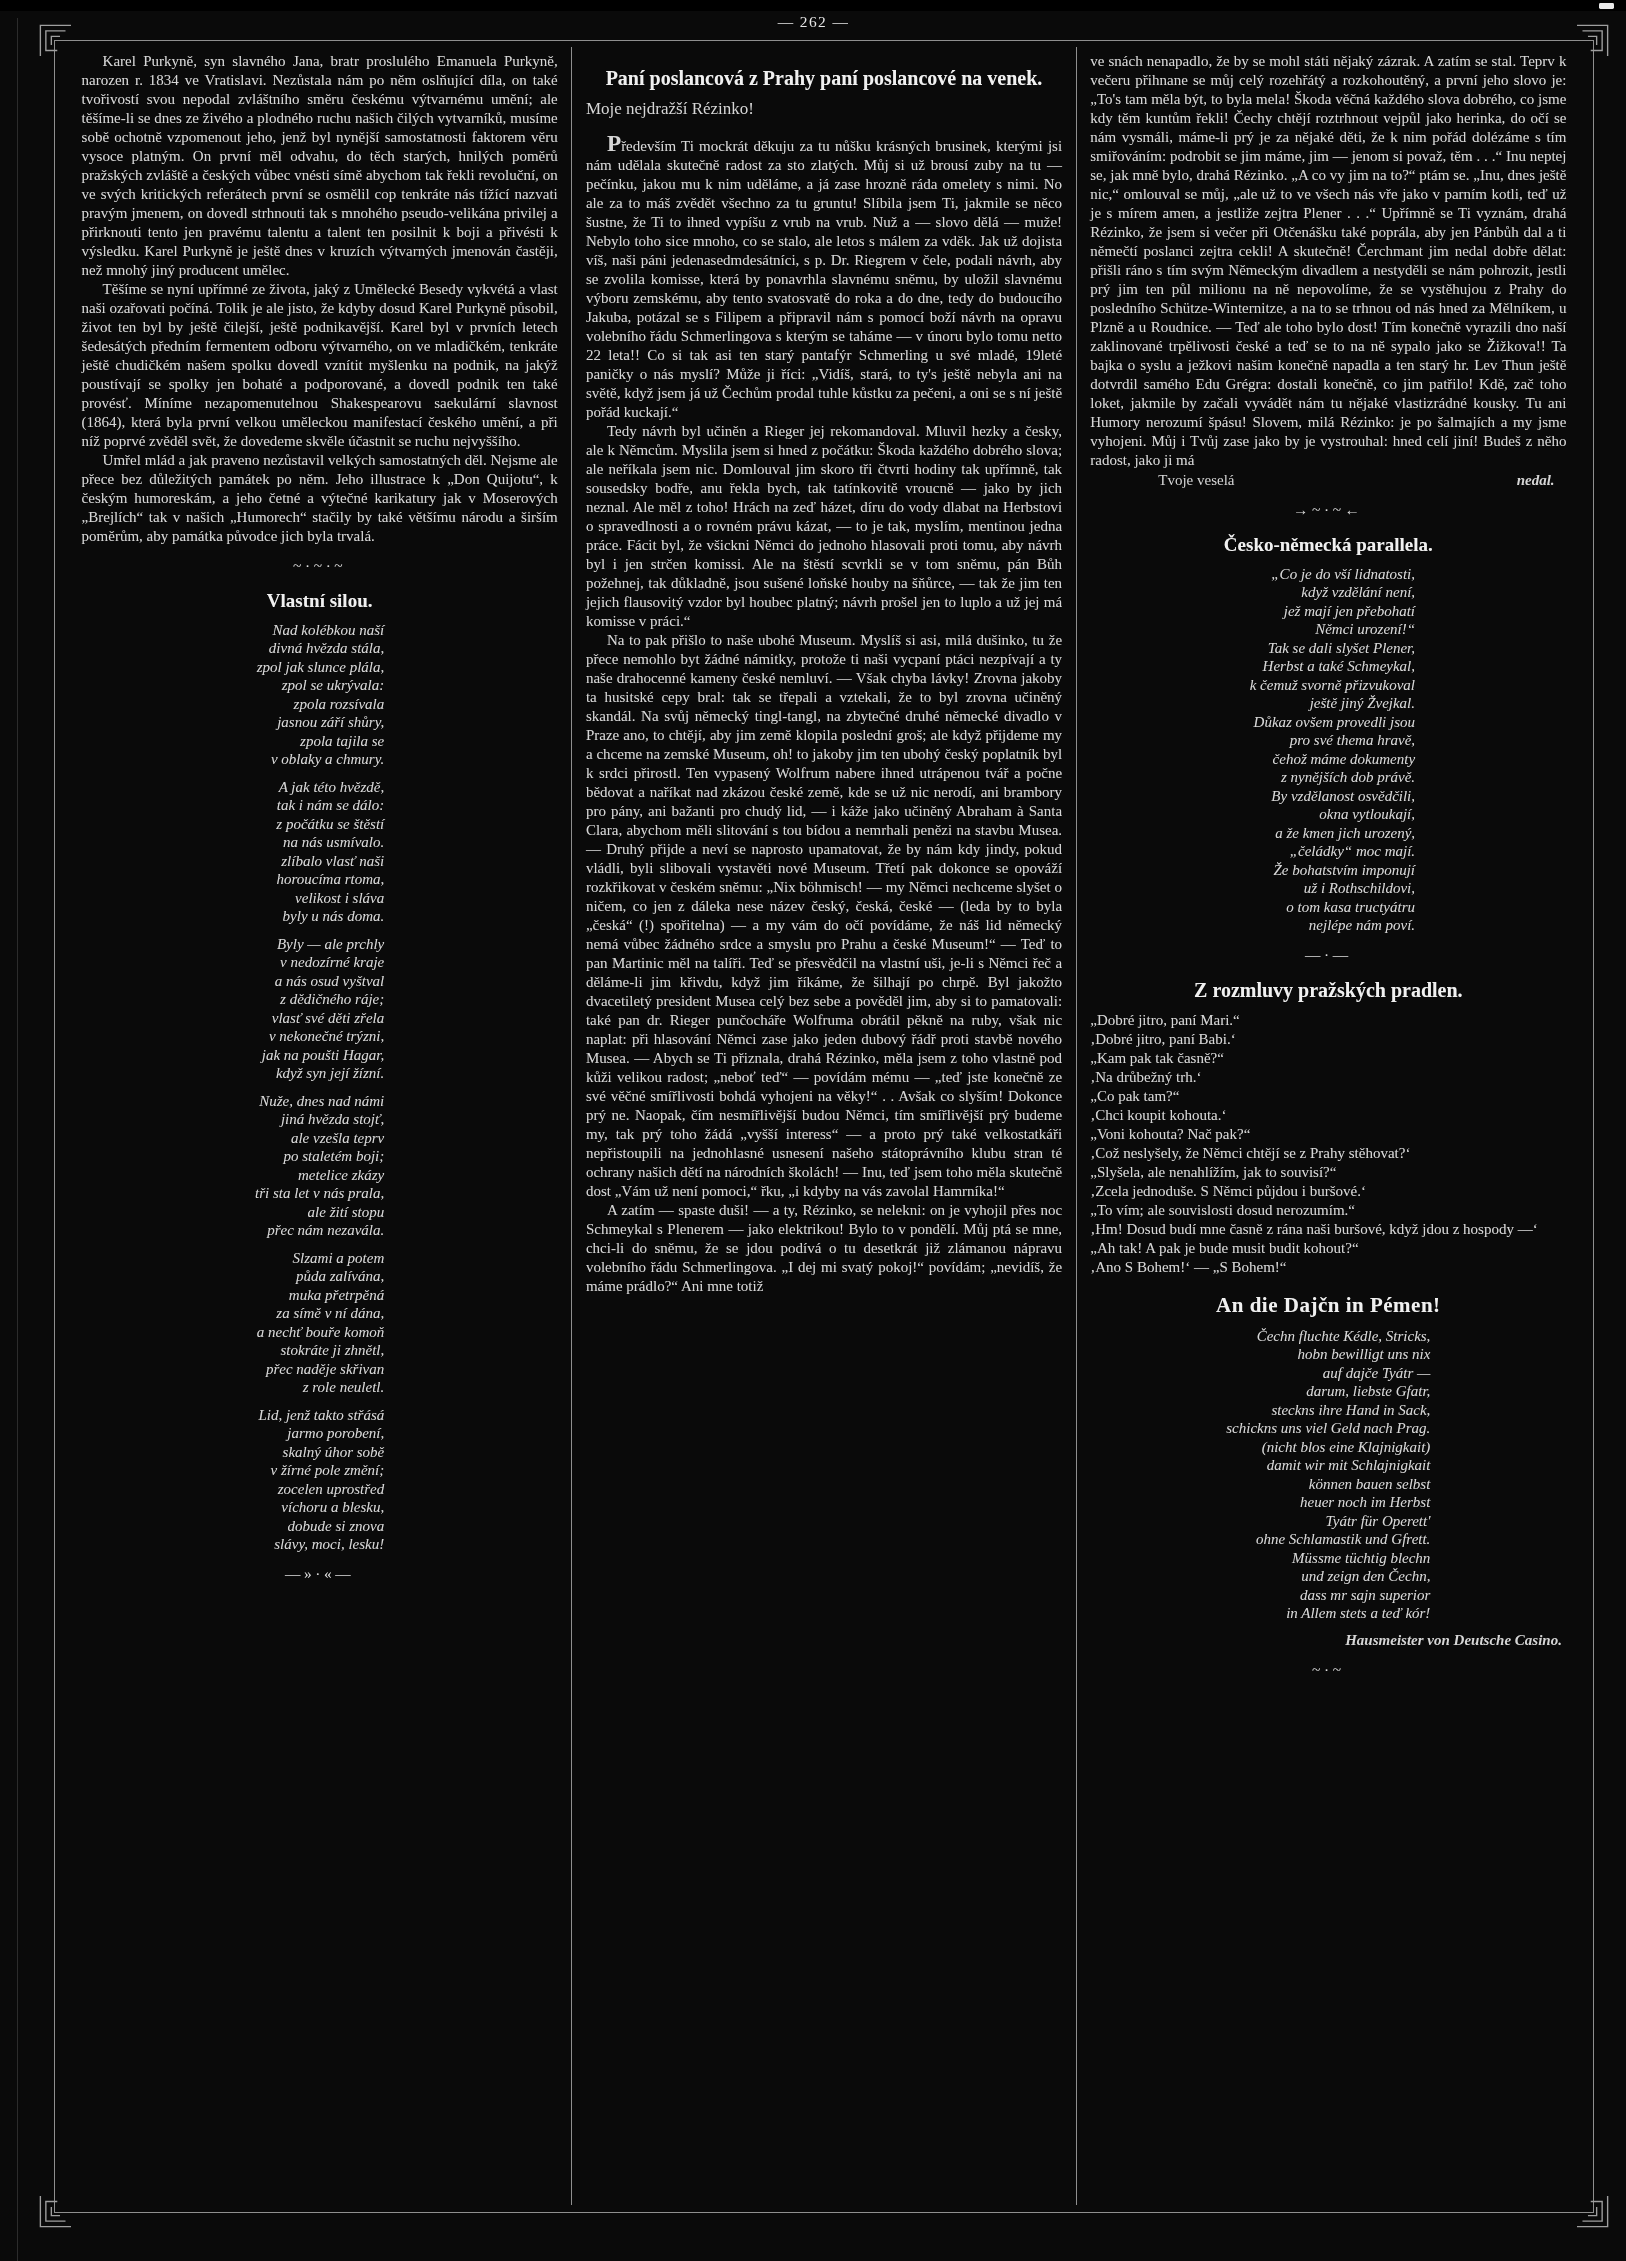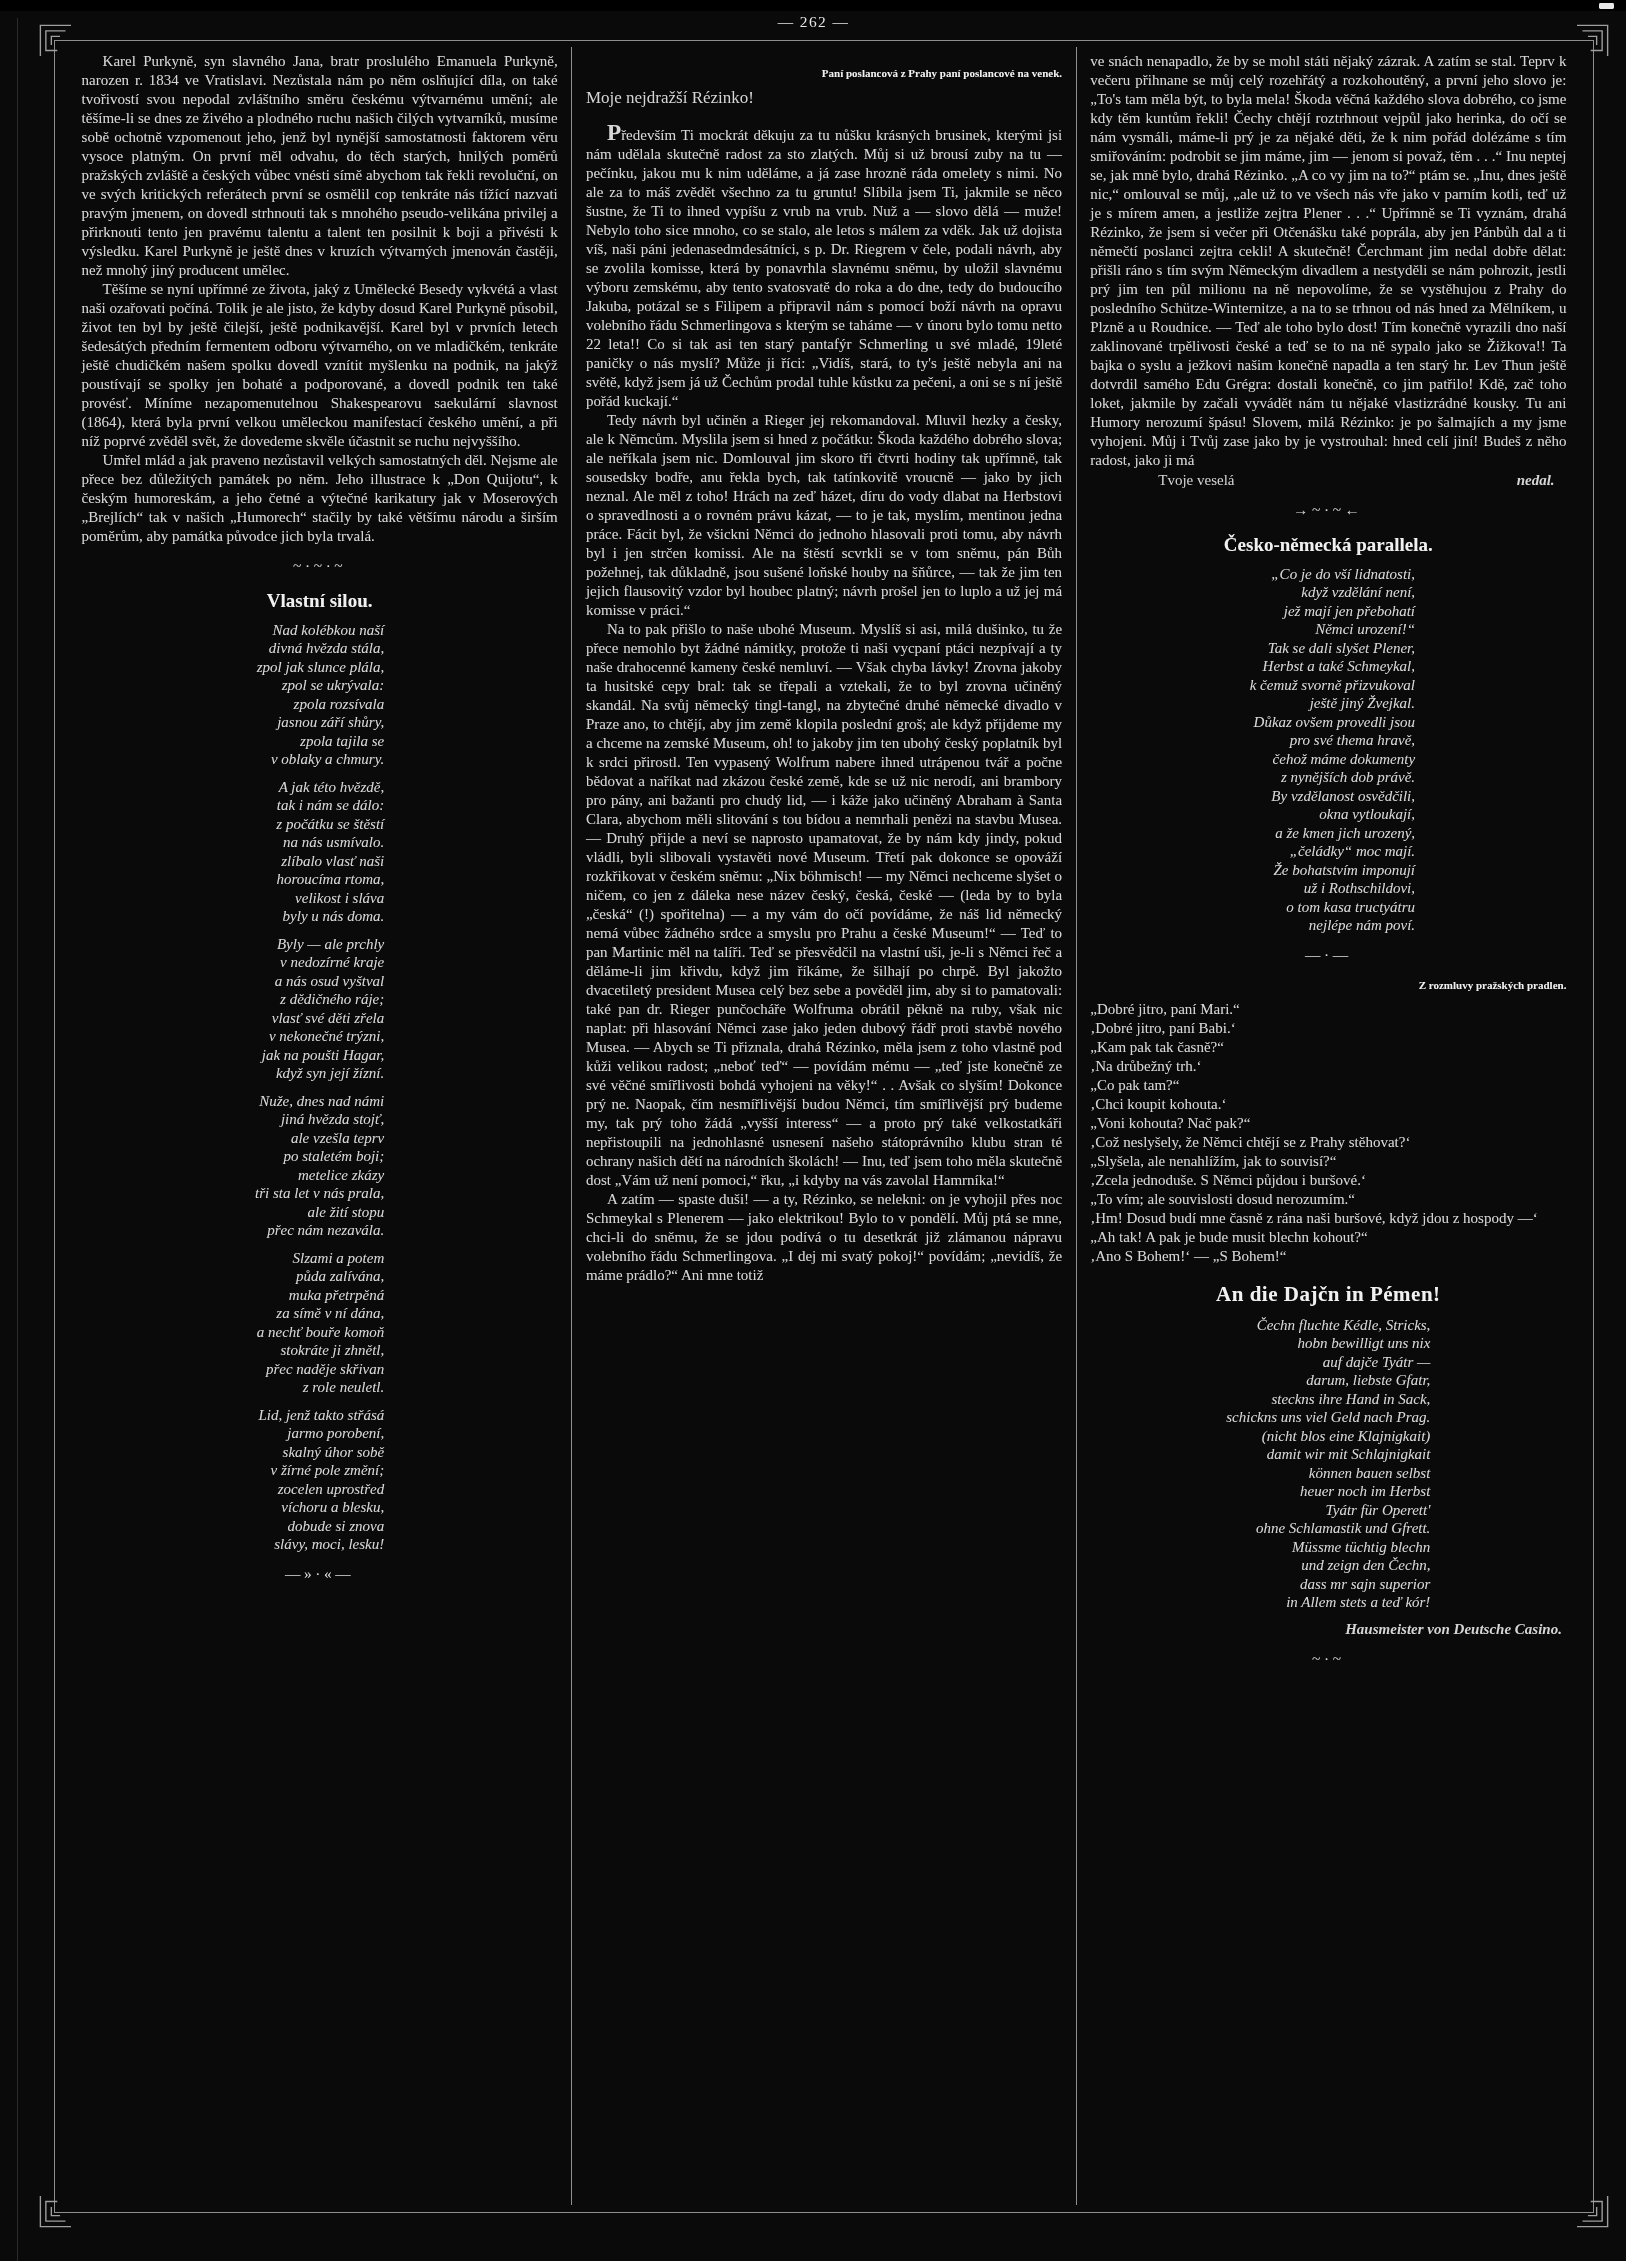--- a/index.html
+++ b/index.html
@@ -38,21 +38,21 @@
     font-size:15px; line-height:19px; text-align:justify; text-indent:21px;
     margin:0; text-shadow:0 0 0.5px rgba(255,255,255,.22);
   }
   .para.noindent { text-indent:0; }
   .para.lead::first-letter { font-size:1.55em; font-weight:bold; line-height:1; }
 
   .heading {
     text-align:center; font-weight:bold; color:#f0f0f0;
     margin:15.4px 0 9px 0; text-shadow:0 0 0.5px rgba(255,255,255,.25);
   }
-  .h-sm { font-size:11px;text-align:right; }
+  .h-sm { font-size:20px; }
   .h-md { font-size:19px; }
   .h-lg { font-size:21px; letter-spacing:0.5px; }
 
   .subheading { text-align:left; font-size:17px; margin:3.6px 0 12.7px 0; }
 
   .poem-wrap { text-align:center; margin:7.2px 0; }
   .poem-wrap .poem { display:inline-block; text-align:right;font-style:italic; }
   .poem-line { font-size:15px; line-height:18.5px; text-shadow:0 0 0.5px rgba(255,255,255,.22); }
   .poem-line.blankline { height:9px; }
   .poem-wrap.alt .poem-line:nth-child(even) { padding-left:21px; }
@@ -145,21 +145,21 @@
           <div class="dialog-line">„Kam pak tak časně?“</div>
           <div class="dialog-line">‚Na drůbežný trh.‘</div>
           <div class="dialog-line">„Co pak tam?“</div>
           <div class="dialog-line">‚Chci koupit kohouta.‘</div>
           <div class="dialog-line">„Voni kohouta? Nač pak?“</div>
           <div class="dialog-line">‚Což neslyšely, že Němci chtějí se z Prahy stěhovat?‘</div>
           <div class="dialog-line">„Slyšela, ale nenahlížím, jak to souvisí?“</div>
           <div class="dialog-line">‚Zcela jednoduše. S Němci půjdou i buršové.‘</div>
           <div class="dialog-line">„To vím; ale souvislosti dosud nerozumím.“</div>
           <div class="dialog-line">‚Hm! Dosud budí mne časně z rána naši buršové, když jdou z hospody —‘</div>
-          <div class="dialog-line">„Ah tak! A pak je bude musit blechn kohout?“</div>
+          <div class="dialog-line">„Ah tak! A pak je bude musit budit kohout?“</div>
           <div class="dialog-line">‚Ano S Bohem!‘ — „S Bohem!“</div>
         </div>
         <h2 class="heading h-lg">An die Dajčn in Pémen!</h2>
         <div class="poem-wrap"><div class="poem"><div class="poem-line">Čechn fluchte Kédle, Stricks,</div><div class="poem-line">hobn bewilligt uns nix</div><div class="poem-line">auf dajče Tyátr —</div><div class="poem-line">darum, liebste Gfatr,</div><div class="poem-line">steckns ihre Hand in Sack,</div><div class="poem-line">schickns uns viel Geld nach Prag.</div><div class="poem-line">(nicht blos eine Klajnigkait)</div><div class="poem-line">damit wir mit Schlajnigkait</div><div class="poem-line">können bauen selbst</div><div class="poem-line">heuer noch im Herbst</div><div class="poem-line">Tyátr für Operett'</div><div class="poem-line">ohne Schlamastik und Gfrett.</div><div class="poem-line">Müssme tüchtig blechn</div><div class="poem-line">und zeign den Čechn,</div><div class="poem-line">dass mr sajn superior</div><div class="poem-line">in Allem stets a teď kór!</div></div></div>
         <div class="sig">Hausmeister von Deutsche Casino.</div>
         <div class="ornament">~·~</div>
       </div>
   </div>
 </div>
 

